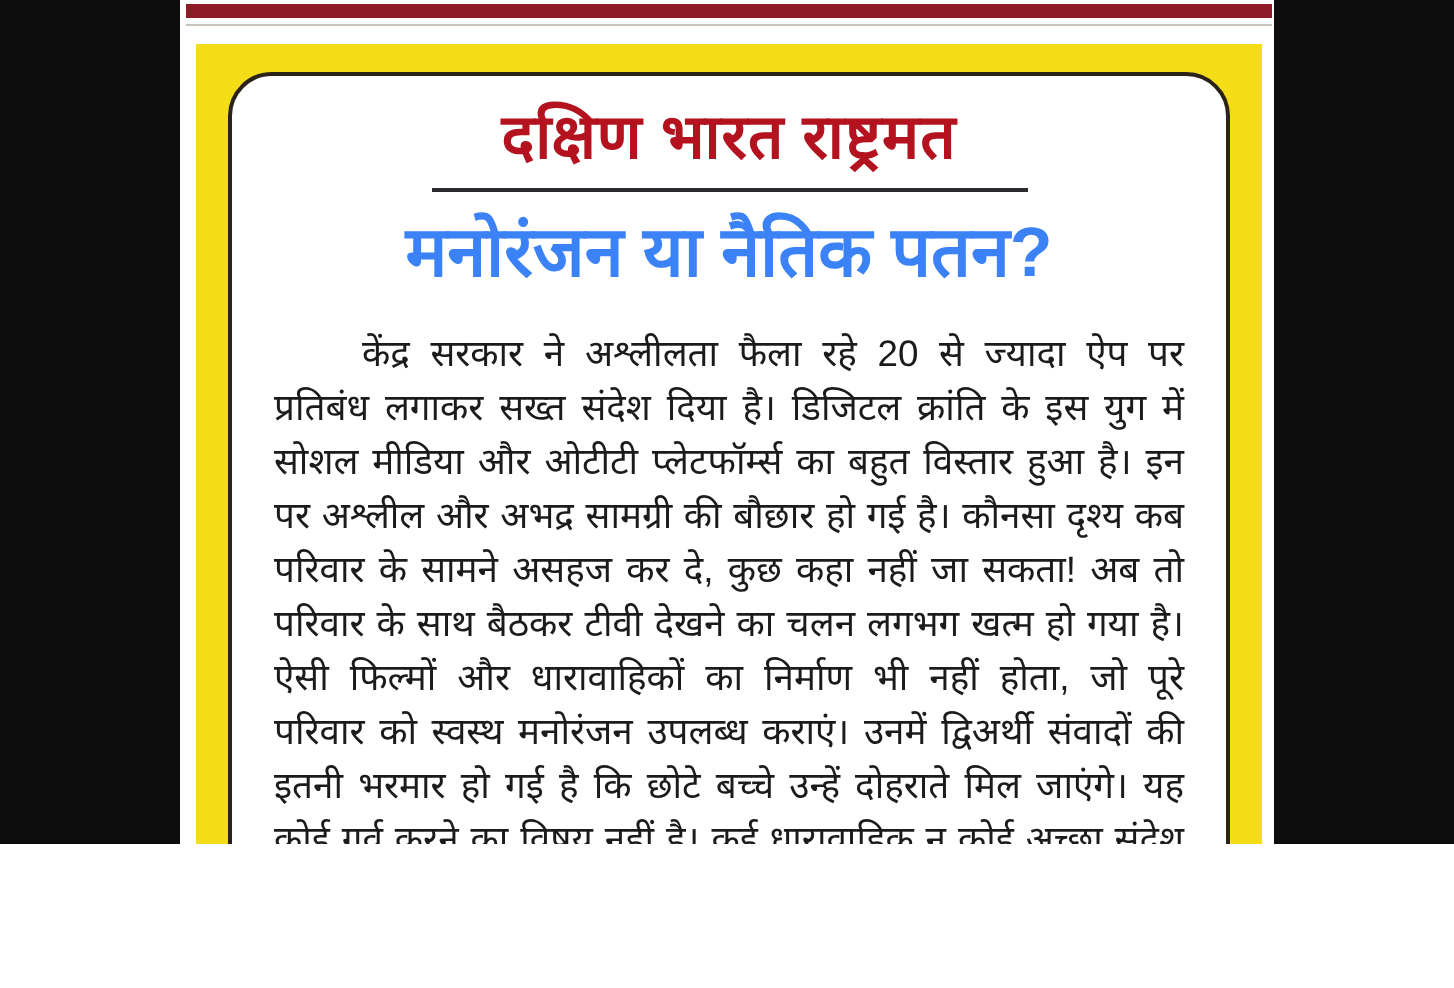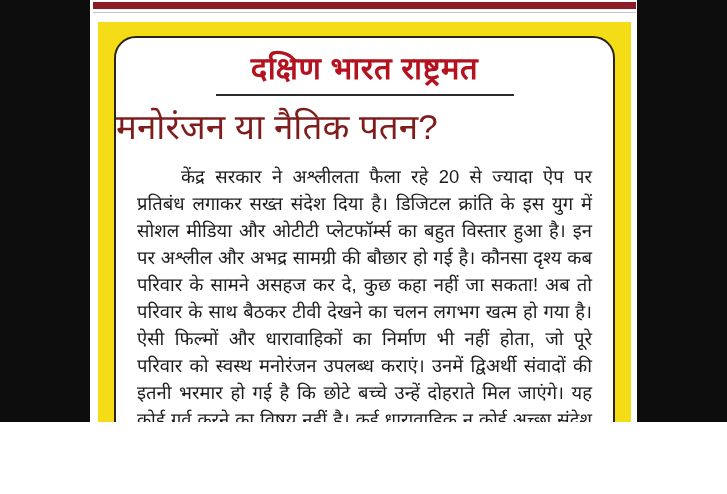--- a/index.html
+++ b/index.html
@@ -83,23 +83,24 @@
   .masthead-rule {
     width: 298px;
     height: 2px;
     background: #2b2b30;
     margin: 7px auto 0 auto;
   }
 
   
   .headline {
     margin: 9px 0 0 0;
-    color: #7f1d1d;
+    text-align: center;
+    color: #3b82f6;
     font-size: 35px;
-    font-weight: normal;
+    font-weight: bold;
     line-height: 1.25;
     white-space: nowrap;
   }
 
   
   .body-copy {
     margin: 14px 21px 0 21px;
     color: #1b1b1b;
     font-size: 18.4px;
     line-height: 27px;

